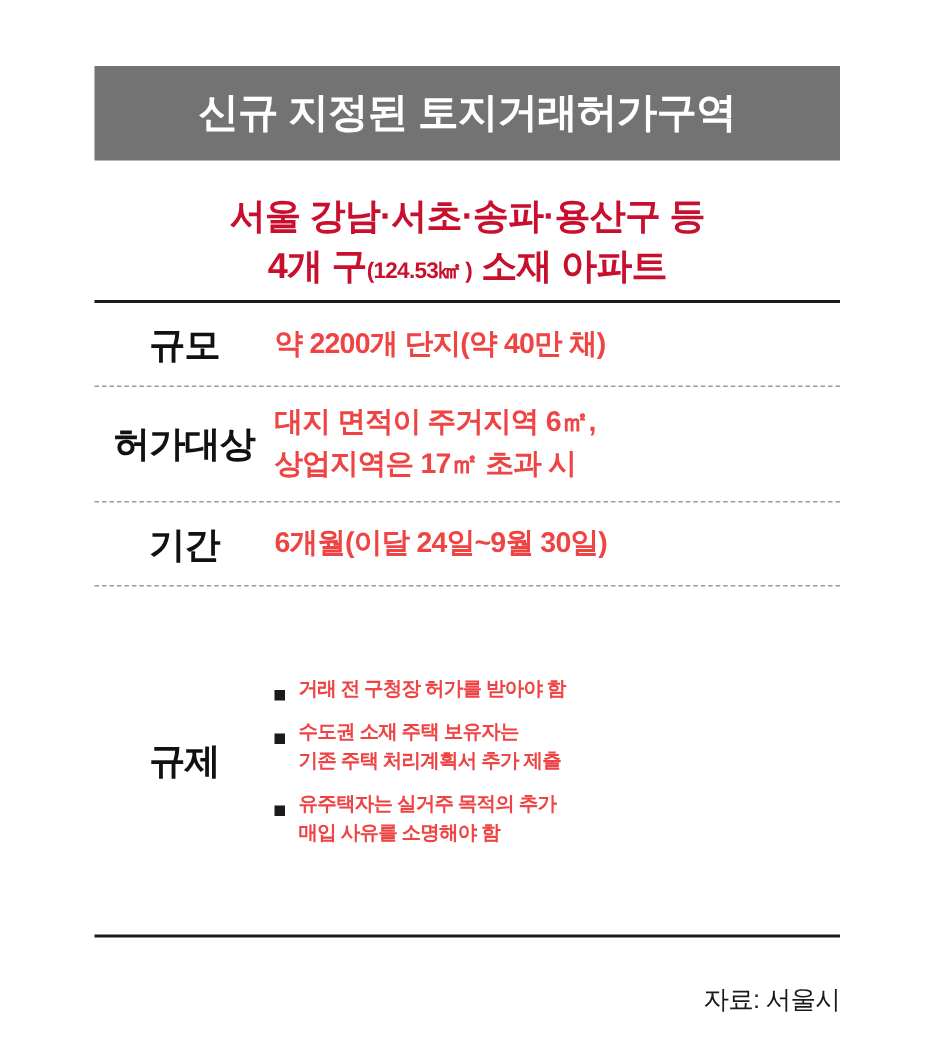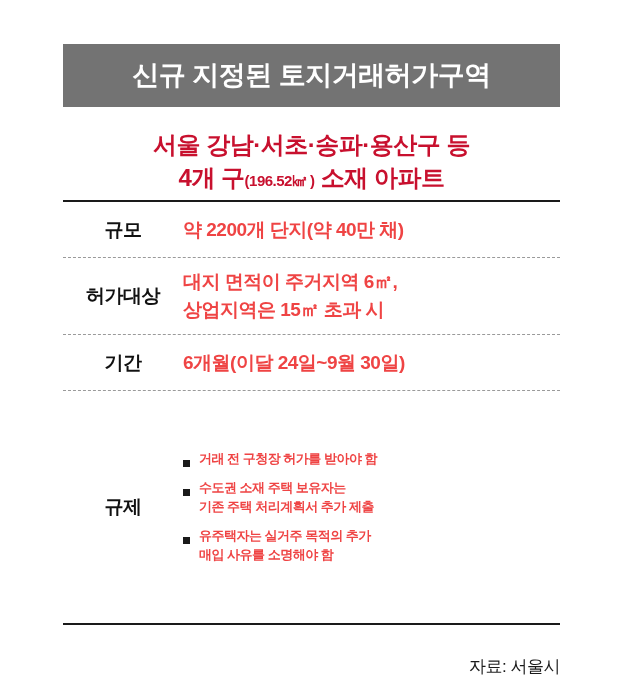--- a/index.html
+++ b/index.html
@@ -84,21 +84,21 @@
   }
   .row {
     display: flex;
     align-items: center;
     box-sizing: border-box;
   }
   .row-label {
     width: 120px;
     flex: 0 0 120px;
     text-align: center;
-    font-size: 19px;
+    font-size: 24px;
     font-weight: bold;
     color: #111111;
     letter-spacing: -0.5px;
   }
   .row-value {
     flex: 1 1 auto;
     font-size: 19px;
     color: #ef4444;
     letter-spacing: -0.5px;
     line-height: 1.45;
@@ -145,39 +145,39 @@
 <body>
 
 <div class="page">
 
   <div class="header-bar">
     <div class="header-title">신규 지정된 토지거래허가구역</div>
   </div>
 
   <div class="subtitle-block">
     <div class="subtitle-line1">서울 강남·서초·송파·용산구 등</div>
-    <div class="subtitle-line2"><span>4개 구</span><span class="subtitle-small">(196.52㎢ )</span><span> 소재 아파트</span></div>
+    <div class="subtitle-line2"><span>4개 구</span><span class="subtitle-small">(124.53㎢ )</span><span> 소재 아파트</span></div>
   </div>
 
   <div class="table">
 
     <div class="rule-top"></div>
 
     <div class="row row-scale">
       <div class="row-label">규모</div>
       <div class="row-value">약 2200개 단지(약 40만 채)</div>
     </div>
 
     <div class="rule-dash"></div>
 
     <div class="row row-target">
       <div class="row-label">허가대상</div>
       <div class="row-value">
         <div>대지 면적이 주거지역 6㎡,</div>
-        <div>상업지역은 15㎡ 초과 시</div>
+        <div>상업지역은 17㎡ 초과 시</div>
       </div>
     </div>
 
     <div class="rule-dash"></div>
 
     <div class="row row-period">
       <div class="row-label">기간</div>
       <div class="row-value">6개월(이달 24일~9월 30일)</div>
     </div>
 

